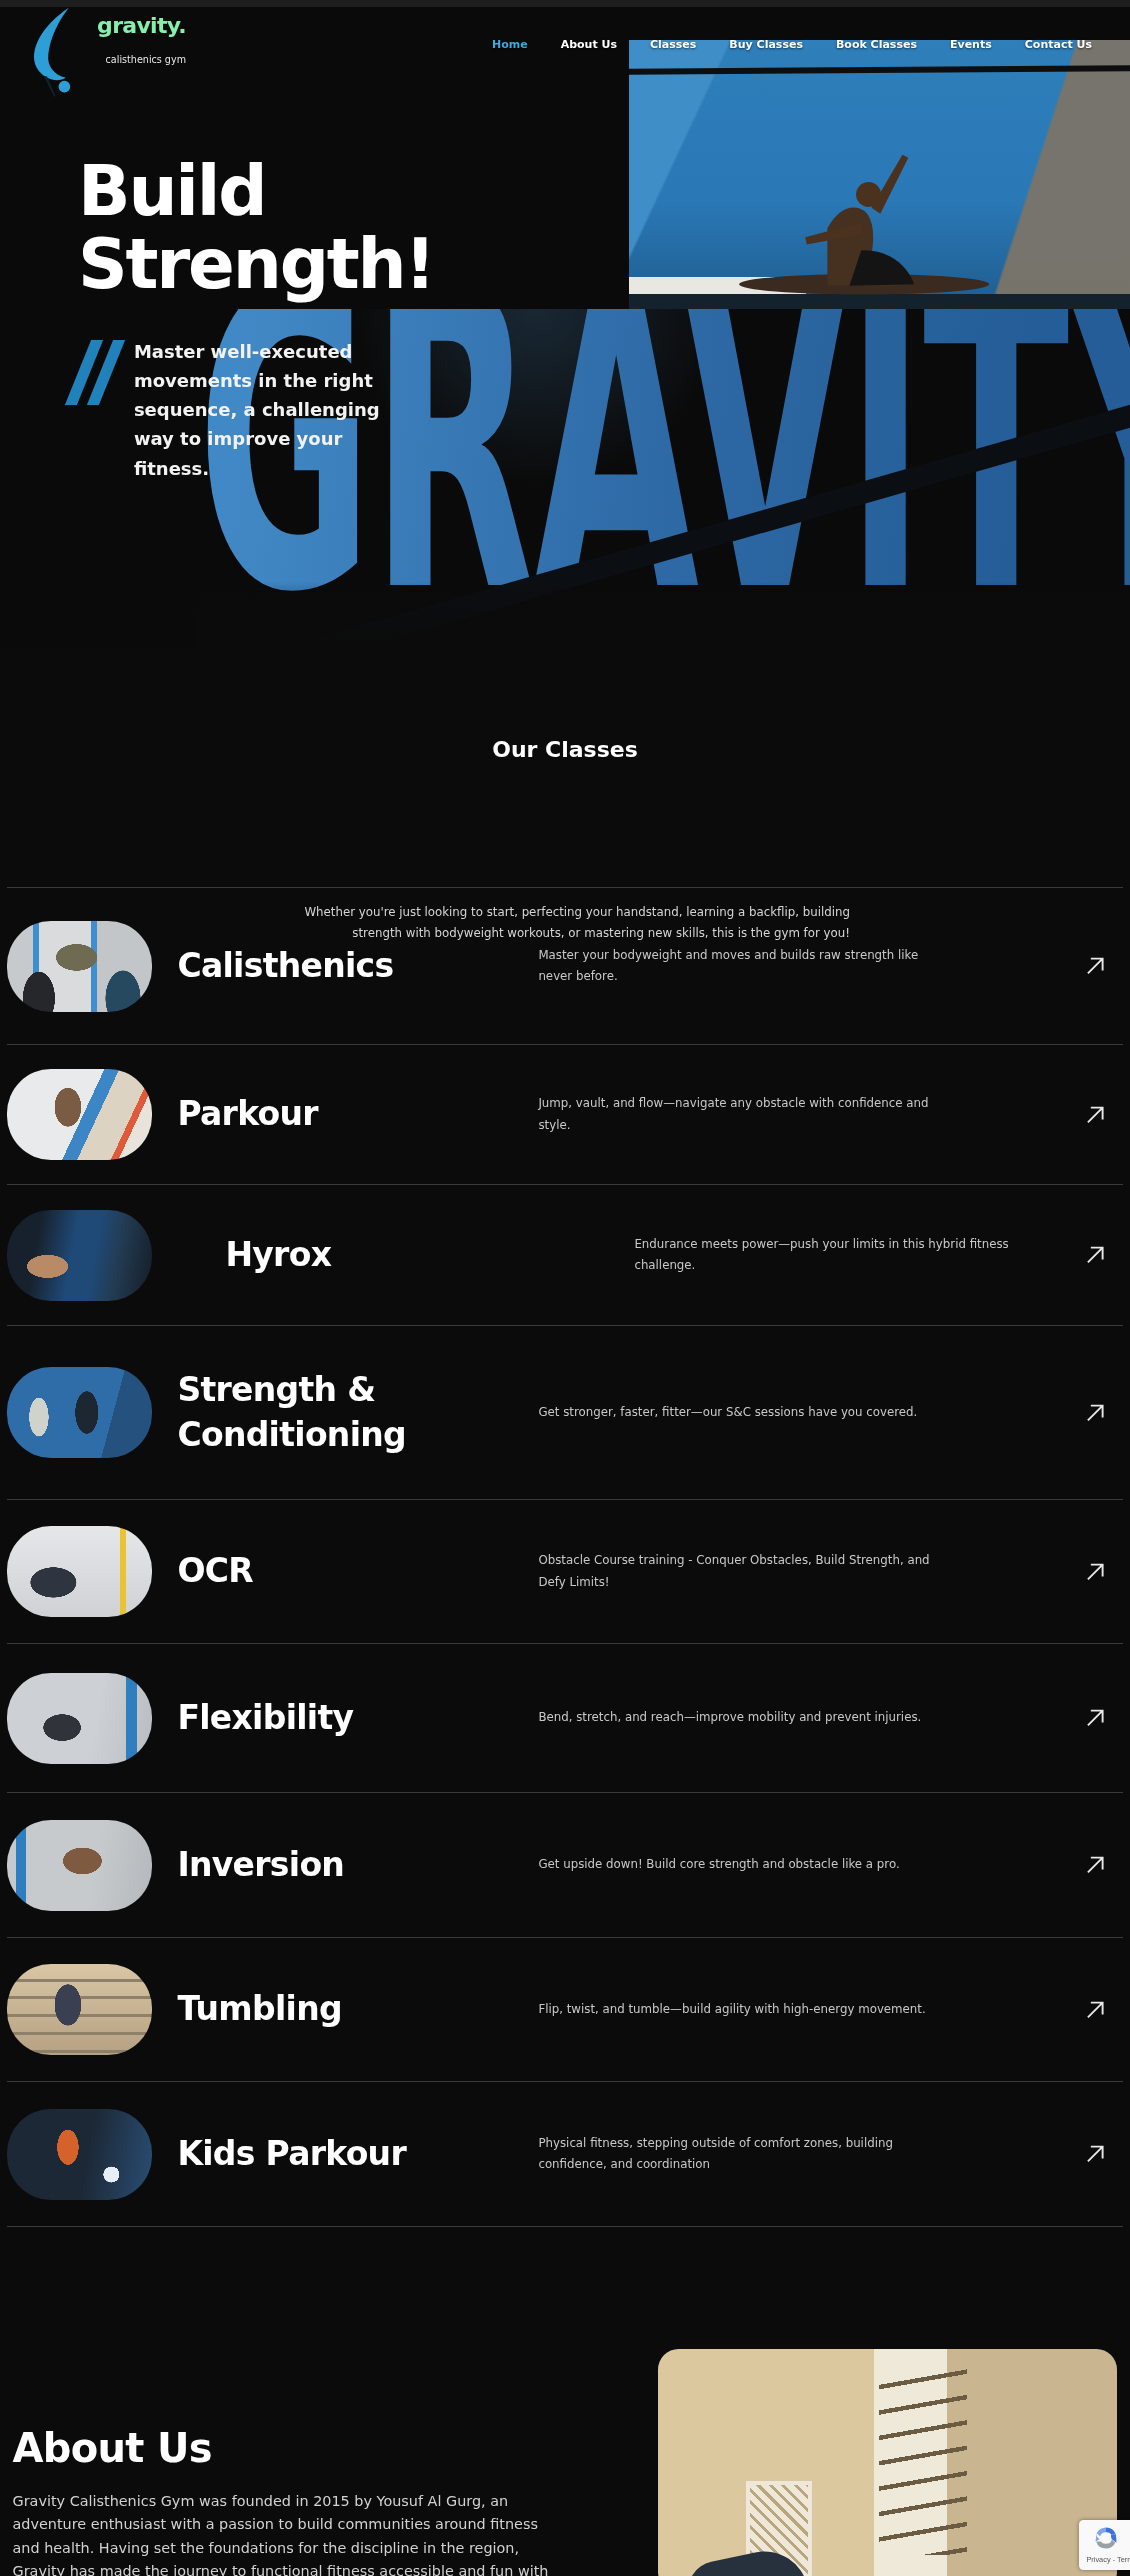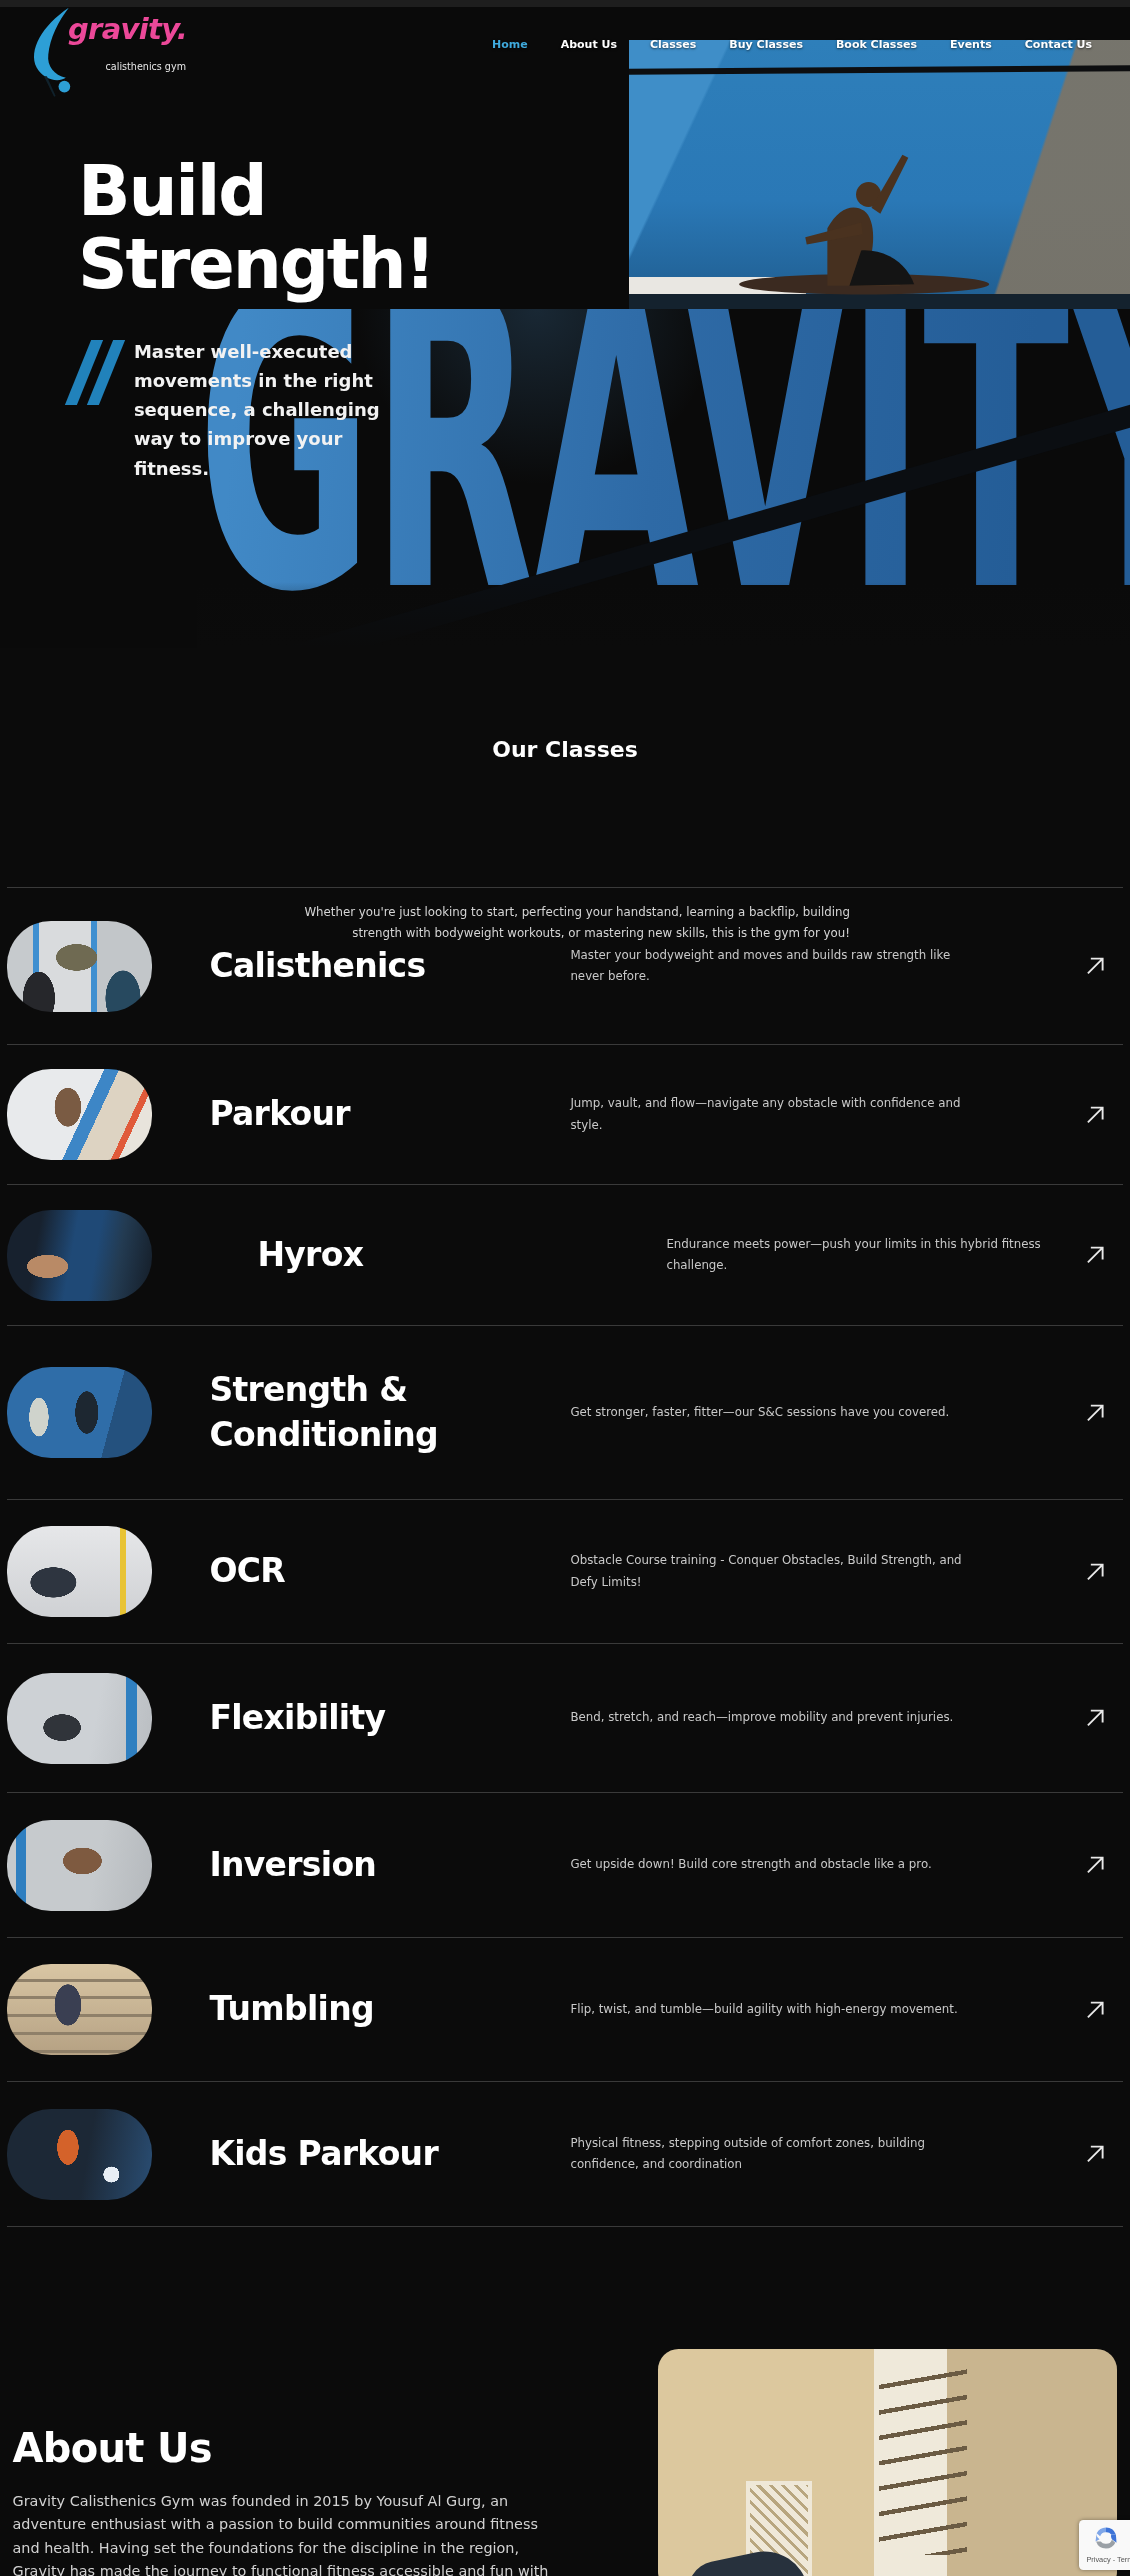--- a/index.html
+++ b/index.html
@@ -9,21 +9,21 @@
     background: #0b0b0b;
     overflow: hidden;
     font-family: "DejaVu Sans", "Liberation Sans", sans-serif;
     color: #fff;
   }
   
   .topstrip { position:absolute; left:0; top:0; width:1130px; height:7.4px; background:#1e1e1e; }
   .logo { position:absolute; left:22px; top:4.4px; width:169px; height:88px; z-index:40; cursor:pointer; }
   .logo svg { position:absolute; left:0; top:1.5px; }
   .logo-text { position:absolute; left:46px; top:10.3px; width:118px; text-align:right; }
-  .logo-name { font-size:29px; font-weight:bold; letter-spacing:-0.7px; color:#ec4899; line-height:1;font-style:italic; }
+  .logo-name { font-size:22px; font-weight:bold; letter-spacing:-0.7px; color:#86efac; line-height:1; }
   .logo-tag  { font-size:9.6px; color:#e8e8e8; margin-top:17px; }
   nav { position:absolute; top:38px; right:38px; z-index:40; display:flex; gap:33px; align-items:center; }
   .nav-item { font-size:11px; font-weight:bold; color:#ffffff; cursor:pointer; text-shadow:0 0.7px 2.2px rgba(0,0,0,.6); white-space:nowrap; }
   .nav-item.active { color:#3fa9dc; }
 
   
   .hero { position:absolute; left:0; top:0; width:1130px; height:648px; background:#0a0a0a; overflow:hidden; }
   .hero-photo { position:absolute; left:629px; top:40px; width:501px; height:269px;
     background:
       linear-gradient(108deg, rgba(0,0,0,0) 76%, rgba(122,116,104,.95) 76.5%),
@@ -50,21 +50,21 @@
 
   
   .classes-heading { position:absolute; left:0; top:737px; width:1130px; text-align:center; font-size:22px; font-weight:bold; color:#fff; }
   .classes-intro { position:absolute; left:50%; transform:translateX(-50%); top:902px; width:570px; text-align:right; font-size:11.8px; color:#d6d6d6; line-height:1.75; }
   .rows { position:absolute; left:7.4px; top:887px; width:1116px; }
   .row { position:relative; display:flex; align-items:center; border-top:1.5px solid #3a3a3a; cursor:pointer; }
   .row:nth-child(1){ height:157px; } .row:nth-child(2){ height:140px; } .row:nth-child(3){ height:141px;gap:48px; }
   .row:nth-child(4){ height:174px; } .row:nth-child(5){ height:144px; } .row:nth-child(6){ height:149px; }
   .row:nth-child(7){ height:145px; } .row:nth-child(8){ height:144px; } .row:nth-child(9){ height:146px; border-bottom:1.5px solid #3a3a3a; }
   .thumb { flex:0 0 145px; height:91px; border-radius:44px; overflow:hidden; }
-  .row-title { width:361px; margin-left:57px; font-size:33px; font-weight:bold; line-height:1.35; letter-spacing:-0.7px; color:#fff; }
+  .row-title { width:361px; margin-left:25px; font-size:33px; font-weight:bold; line-height:1.35; letter-spacing:-0.7px; color:#fff; }
   .row-desc { width:397px; font-size:11.8px; line-height:1.8; color:#c9c9c9; }
   .row-arrow { position:absolute; right:14.7px; top:50%; transform:translateY(-50%); }
   
   .t1 { background: radial-gradient(ellipse 26.5px 44px at 22% 85%, #26272b 0 60%, rgba(0,0,0,0) 61%),
                radial-gradient(ellipse 29px 46px at 80% 85%, #27495f 0 60%, rgba(0,0,0,0) 61%),
                radial-gradient(ellipse 34px 22px at 48% 40%, #6f6a52 0 60%, rgba(0,0,0,0) 61%),
                linear-gradient(90deg, #c6cacd 0 18%, #3f8fd0 18% 22%, #d9dbdd 22% 58%, #3f8fd0 58% 62%, #c2c6c9 62%); }
   .t2 { background: radial-gradient(ellipse 22px 32px at 42% 42%, #7a5b43 0 60%, rgba(0,0,0,0) 61%),
                linear-gradient(115deg, #e8eaec 0 52%, #3d86c6 52% 60%, #ddd3c2 60% 78%, #e05a3a 78% 82%, #e8e4dc 82%); }
   .t3 { background: radial-gradient(ellipse 34px 19px at 28% 62%, #b98a66 0 60%, rgba(0,0,0,0) 61%),

